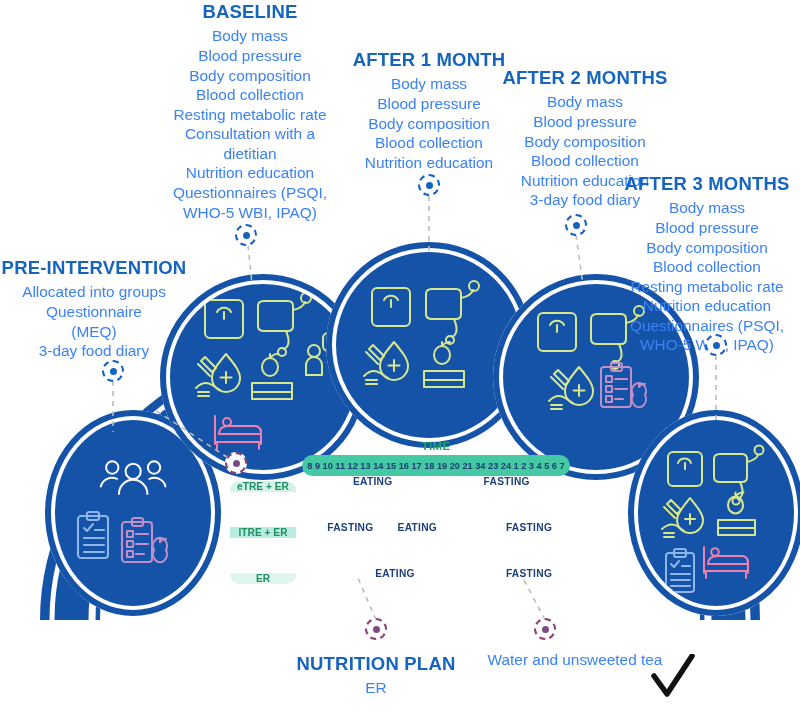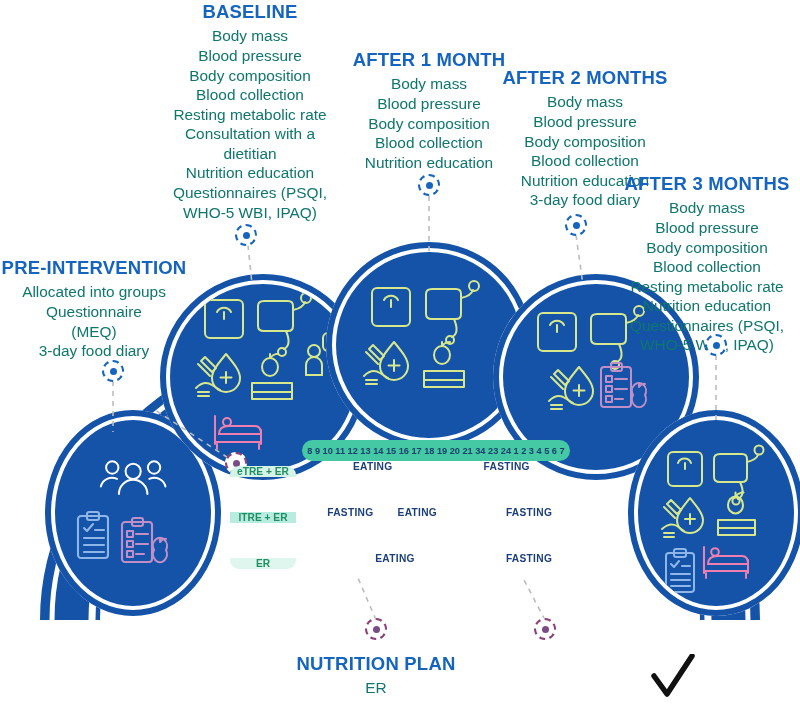--- a/index.html
+++ b/index.html
@@ -13,21 +13,21 @@
 
   
   #archSvg{position:absolute;left:0;top:0;width:800px;height:724px;}
 
   
   .callout{position:absolute;text-align:center;line-height:1.27;}
   .callout .hd{
     color:#1464c0;font-weight:bold;letter-spacing:.2px;
     font-size:18.5px;margin-bottom:3px;white-space:nowrap;
   }
-  .callout .body{font-size:15.4px;color:#0f766e;}
+  .callout .body{font-size:15.4px;color:#3b82f6;}
   .callout .body div{white-space:nowrap;}
 
   
   .cdot{position:absolute;width:22px;height:22px;border-radius:50%;
         border:2.2px dashed #1464c0;box-sizing:border-box;
         display:flex;align-items:center;justify-content:center;background:#fff;}
   .cdot i{width:7px;height:7px;border-radius:50%;background:#1464c0;display:block;}
   .cdot.purple{border-color:#8e3f78;}
   .cdot.purple i{background:#7b4b86;}
 
@@ -394,20 +394,21 @@
       <i></i>
     </div>
   <div class="cdot purple" style="left:365px;top:618px;">
       <i></i>
     </div>
   <div class="cdot purple" style="left:534px;top:618px;">
       <i></i>
     </div>
 
   <div id="timeline">
+    <div class="tl-title">TIME</div>
 
     <div class="tl-axis">
       <span>8</span>
       <span>9</span>
       <span>10</span>
       <span>11</span>
       <span>12</span>
       <span>13</span>
       <span>14</span>
       <span>15</span>
@@ -459,17 +460,22 @@
     </div>
   </div>
 
   <div class="callout" style="left:286px;top:652px;width:180px;">
     <div class="hd">NUTRITION PLAN</div>
     <div class="body">
       <div>ER</div>
     </div>
   </div>
 
+  <div class="callout" style="left:455px;top:650px;width:240px;">
+    <div class="body">
+      <div>Water and unsweeted tea</div>
+    </div>
+  </div>
   <svg style="position:absolute;left:648px;top:654px;width:50px;height:48px;" viewBox="0 0 50 48">
     <path d="M6 22 L19 40 L44 2" fill="none" stroke="#111111" stroke-width="5.5" stroke-linecap="round" stroke-linejoin="round"></path>
   </svg>
 
 </div>
 
 </body></html>

